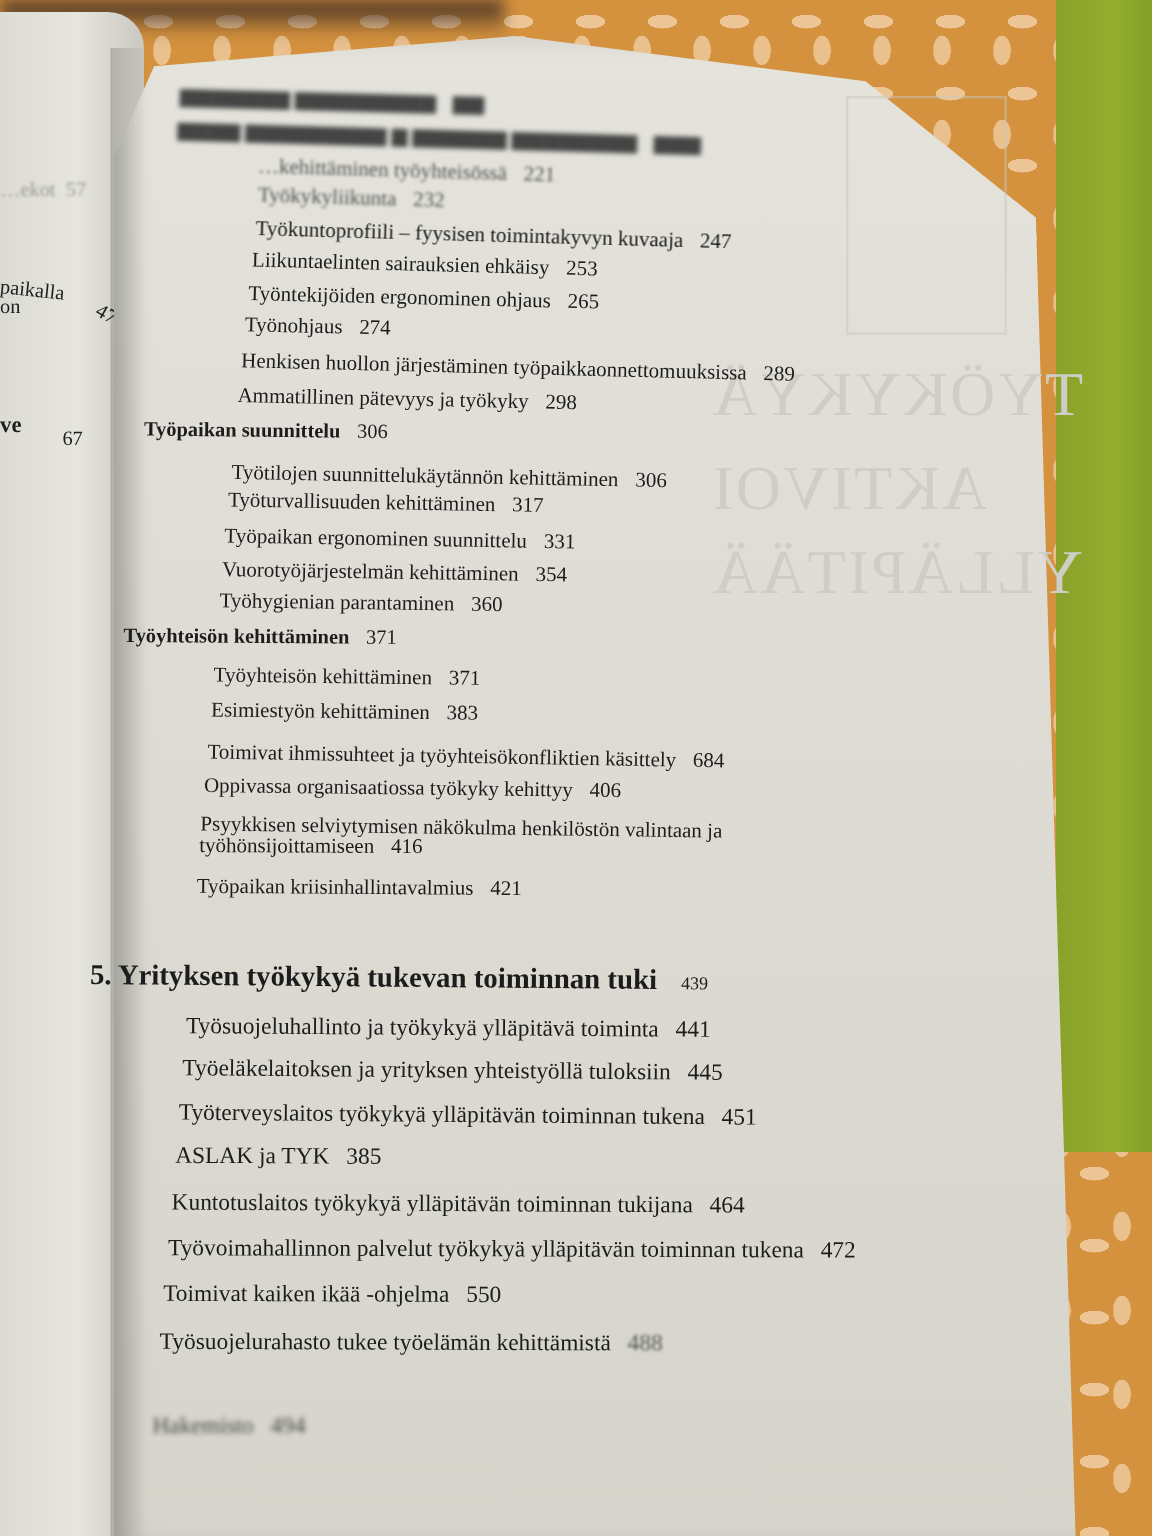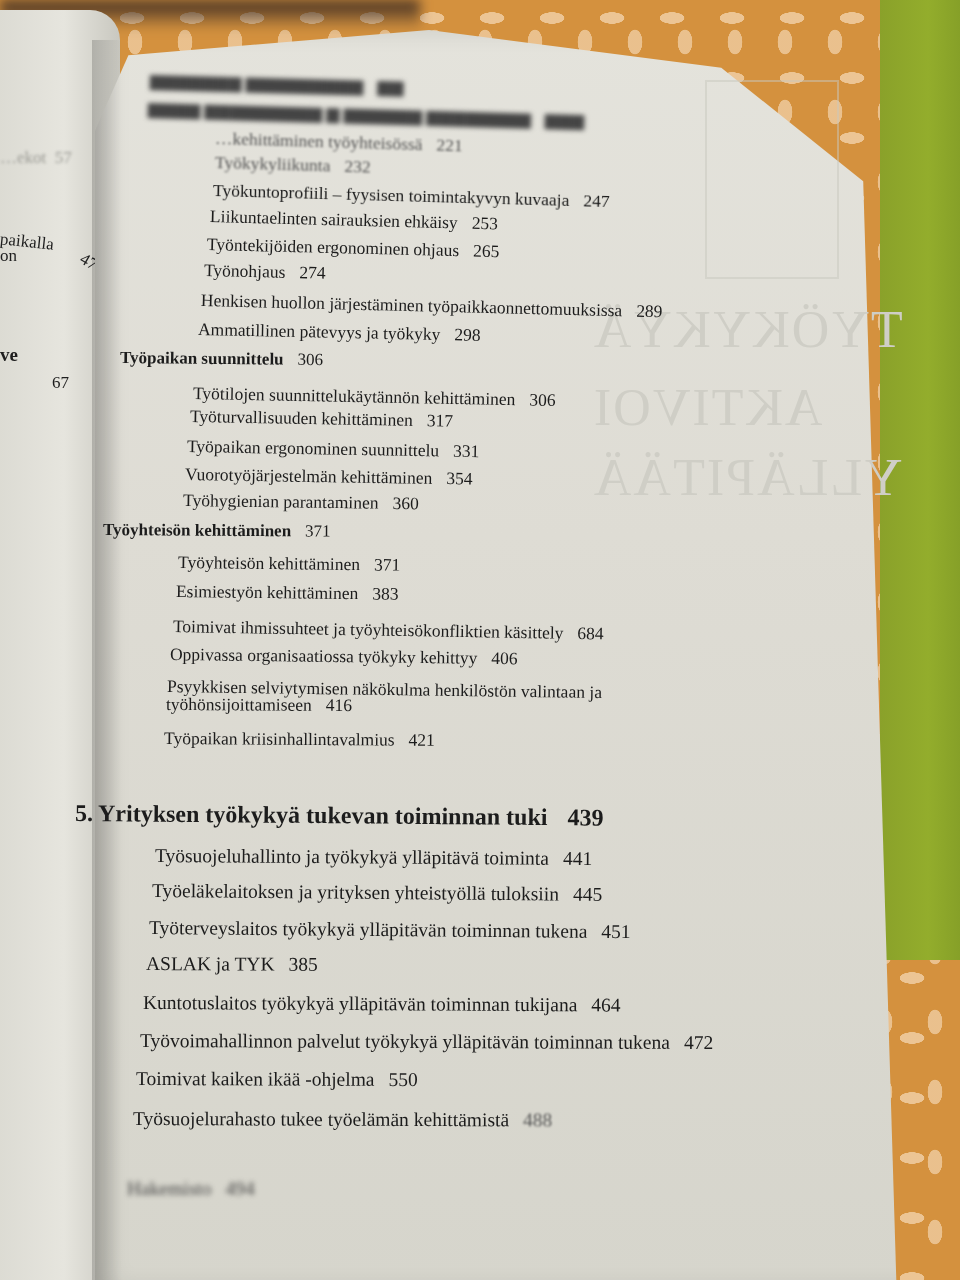--- a/index.html
+++ b/index.html
@@ -58,40 +58,40 @@
     }
     
     .toc-line {
       position: absolute; white-space: nowrap; color: #1c1c1c;
       transform-origin: left center;
     }
     .toc-line .num { margin-left: 14px; }
     .lvl-2 { font-size: 17.5px; }
     .lvl-1 { font-size: 17px; font-weight: bold; }
     .chapter { font-size: 24px; font-weight: bold; }
-    .chapter .num { font-weight: bold; font-size: 24px; margin-left: 20px; }
+    .chapter .num { font-weight: normal; font-size: 15px; margin-left: 20px; }
     .blur-strong { filter: blur(2.4px); color: #444; }
     .blur-mid { filter: blur(1.3px); color: #555; }
     .blur-light { filter: blur(0.6px); }
     .lg { font-size: 19.5px; }
   </style>
 </head>
 <body>
 
 <div class="bg-cloth"></div>
 <div class="green-cover"></div>
 <div class="dark-corner"></div>
 
 <div class="left-page"></div>
 <span class="left-frag faded" style="left:0;top:148px;">…ekot &nbsp;57</span>
 <span class="left-frag" style="left:0;top:232px;transform:rotate(6deg);">paikalla</span>
 <span class="left-frag" style="left:80px;top:252px;transform:rotate(30deg);">47</span>
 <span class="left-frag" style="left:0;top:246px;">on</span>
 <span class="left-frag bold" style="left:0;top:344px;font-size:19px;">ve</span>
-<span class="left-frag" style="left:52px;top:356px;margin-top:17px;">67</span>
+<span class="left-frag" style="left:52px;top:356px;">67</span>
 
 <div class="page"></div>
 <div class="spine-shadow"></div>
 <div class="ghost-box"></div>
 <span class="ghost-right" style="left:592px;top:300px;">TYÖKYKYÄ</span>
 <span class="ghost-right" style="left:592px;top:378px;">AKTIVOI</span>
 <span class="ghost-right" style="left:592px;top:448px;">YLLÄPITÄÄ</span>
 
 <div class="toc-line lvl-1 blur-strong" style="left:150px;top:70px;transform:rotate(1.5deg);">▆▆▆▆▆▆▆ ▆▆▆▆▆▆▆▆▆<span class="num">▆▆</span></div>
 <div class="toc-line lvl-1 blur-strong" style="left:148px;top:98px;transform:rotate(1.6deg);">▆▆▆▆ ▆▆▆▆▆▆▆▆▆ ▆ ▆▆▆▆▆▆ ▆▆▆▆▆▆▆▆<span class="num">▆▆▆</span></div>

